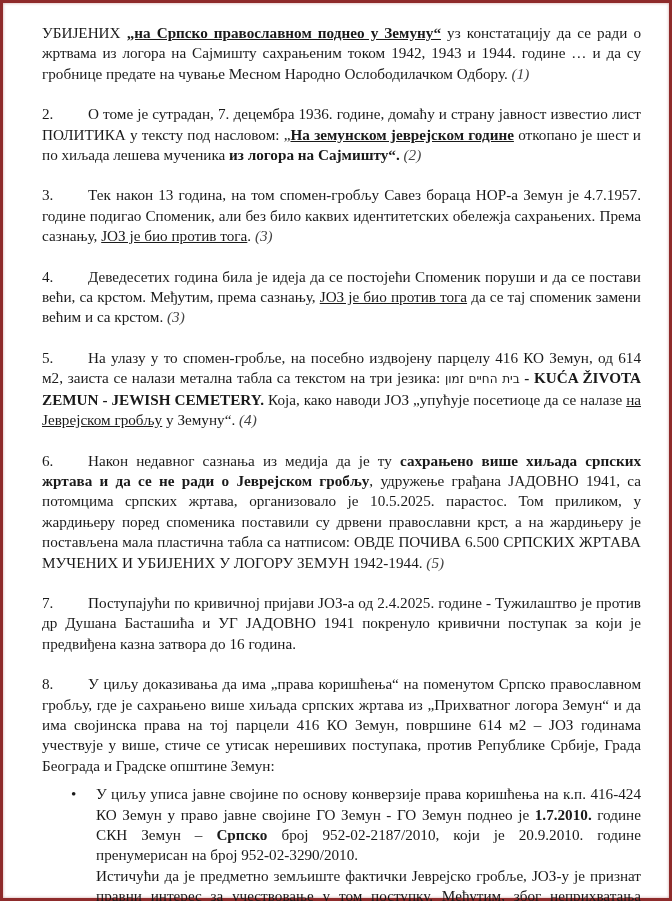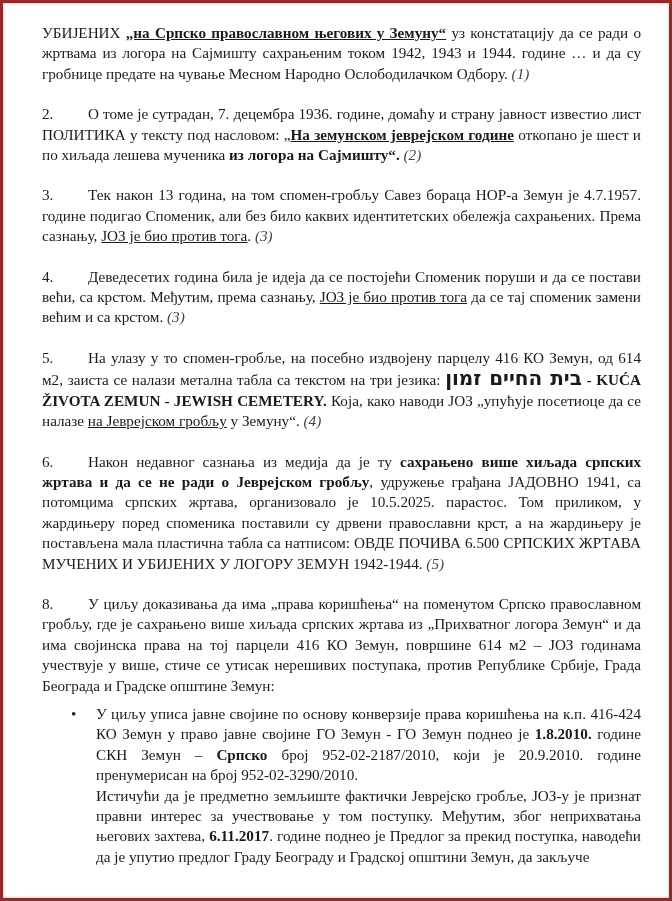--- a/index.html
+++ b/index.html
@@ -16,34 +16,34 @@
     line-height: 20.4px;
     color: #1a1a1a;
     padding: 20px 28px 0 39px;
   }
   .para { text-align: justify; margin: 0 0 20px 0; }
   .para .num { display: inline-block; width: 46px; }
   .para.first { margin-bottom: 20px; }
   b, .bold { font-weight: bold; }
   u, .ul { text-decoration: underline; }
   .ref { font-style: italic; color: #444; }
-  .hebrew { font-family: "DejaVu Sans", sans-serif; font-weight: bold; direction: rtl; unicode-bidi: isolate; font-size: 20px; }
+  .hebrew { font-family: "DejaVu Sans", sans-serif; font-weight: normal; direction: rtl; unicode-bidi: isolate; font-size: 12px; }
   ul.bullets { margin: 0; padding: 0 0 0 0; list-style: none; }
   ul.bullets li { position: relative; padding-left: 54px; text-align: justify; margin: 0; }
   ul.bullets li .dot { position: absolute; left: 29px; top: 0; }
   .sub { display: block; text-align: justify; }
   .para8 { margin-bottom: 8px; }
 </style>
 </head>
 <body>
 
 <div class="page">
 
   <p class="para first">
-    <span>УБИЈЕНИХ </span><b><u>„на Српско православном његових у Земуну“</u></b><span> уз констатацију да се ради  о жртвама из логора на Сајмишту сахрањеним током 1942, 1943 и 1944. године … и да су гробнице предате на чување Месном Народно Ослободилачком Одбору. </span><span class="ref">(1)</span>
+    <span>УБИЈЕНИХ </span><b><u>„на Српско православном поднео у Земуну“</u></b><span> уз констатацију да се ради  о жртвама из логора на Сајмишту сахрањеним током 1942, 1943 и 1944. године … и да су гробнице предате на чување Месном Народно Ослободилачком Одбору. </span><span class="ref">(1)</span>
   </p>
 
   <p class="para">
     <span class="num">2.</span><span>О томе је сутрадан, 7. децембра 1936. године, домаћу и страну јавност известио  лист ПОЛИТИКА у тексту под насловом: „</span><b><u>На земунском јеврејском године</u></b><span> откопано је шест и по хиљада лешева мученика </span><b>из логора на Сајмишту“.</b> <span class="ref">(2)</span>
   </p>
 
   <p class="para">
     <span class="num">3.</span><span>Тек након 13 година, на том спомен-гробљу Савез бораца НОР-а Земун је 4.7.1957. године подигао Споменик, али без било каквих идентитетских обележја сахрањених. Према сазнању, </span><u>ЈОЗ је био против тога</u><span>. </span><span class="ref">(3)</span>
   </p>
 
@@ -52,27 +52,30 @@
   </p>
 
   <p class="para">
     <span class="num">5.</span><span>На улазу у то спомен-гробље, на посебно издвојену парцелу 416 КО Земун, од 614 м2, заиста се налази метална табла са текстом на три језика: </span><span class="hebrew">בית החיים זמון</span><b> - KUĆA ŽIVOTA ZEMUN - JEWISH CEMETERY.</b><span>  Која, како наводи ЈОЗ „упућује посетиоце да се налазе </span><u>на Јеврејском гробљу</u><span> у Земуну“. </span><span class="ref">(4)</span>
   </p>
 
   <p class="para">
     <span class="num">6.</span><span>Након недавног сазнања из медија да је ту </span><b>сахрањено више хиљада српских жртава и да се не ради о Јеврејском гробљу</b><span>, удружење грађана ЈАДОВНО 1941, са потомцима српских жртава, организовало је 10.5.2025. парастос. Том приликом, у жардињеру поред споменика поставили су дрвени православни крст, а на жардињеру је постављена мала пластична табла са натписом: ОВДЕ ПОЧИВА 6.500 СРПСКИХ ЖРТАВА МУЧЕНИХ И УБИЈЕНИХ У ЛОГОРУ ЗЕМУН 1942-1944. </span><span class="ref">(5)</span>
   </p>
 
+  <p class="para">
+    <span class="num">7.</span><span>Поступајући по кривичној пријави ЈОЗ-а од 2.4.2025. године - Тужилаштво је против др Душана Басташића и УГ ЈАДОВНО 1941 покренуло кривични поступак за који је предвиђена казна затвора до 16 година.</span>
+  </p>
 
   <p class="para para8">
     <span class="num">8.</span><span>У циљу доказивања да има „права коришћења“ на поменутом Српско православном гробљу, где је сахрањено више хиљада српских жртава из „Прихватног логора Земун“ и да има својинска права на тој парцели 416 КО Земун, површине 614 м2 – ЈОЗ годинама учествује у више, стиче се утисак нерешивих поступака, против Републике Србије, Града Београда и Градске општине Земун:</span>
   </p>
 
   <ul class="bullets">
     <li>
       <span class="dot">•</span>
-      <span class="sub"><span>У циљу уписа јавне својине по основу конверзије права коришћења на к.п. 416-424 КО Земун у право јавне својине ГО Земун - ГО Земун поднео је </span><b>1.8.2010.</b><span> године СКН Земун – </span><b>Српско</b><span> број 952-02-2187/2010, који је 20.9.2010. године пренумерисан на број 952-02-3290/2010.</span></span>
+      <span class="sub"><span>У циљу уписа јавне својине по основу конверзије права коришћења на к.п. 416-424 КО Земун у право јавне својине ГО Земун - ГО Земун поднео је </span><b>1.7.2010.</b><span> године СКН Земун – </span><b>Српско</b><span> број 952-02-2187/2010, који је 20.9.2010. године пренумерисан на број 952-02-3290/2010.</span></span>
       <span class="sub"><span>Истичући да је предметно земљиште фактички Јеврејско гробље, ЈОЗ-у је признат правни интерес за учествовање у том поступку. Међутим, због неприхватања његових захтева, </span><b>6.11.2017</b><span>. године поднео је Предлог за прекид поступка, наводећи да је упутио предлог Граду Београду и Градској општини Земун, да закључе </span></span>
     </li>
 
   </ul>
 
 </div>
 
 </body></html>

